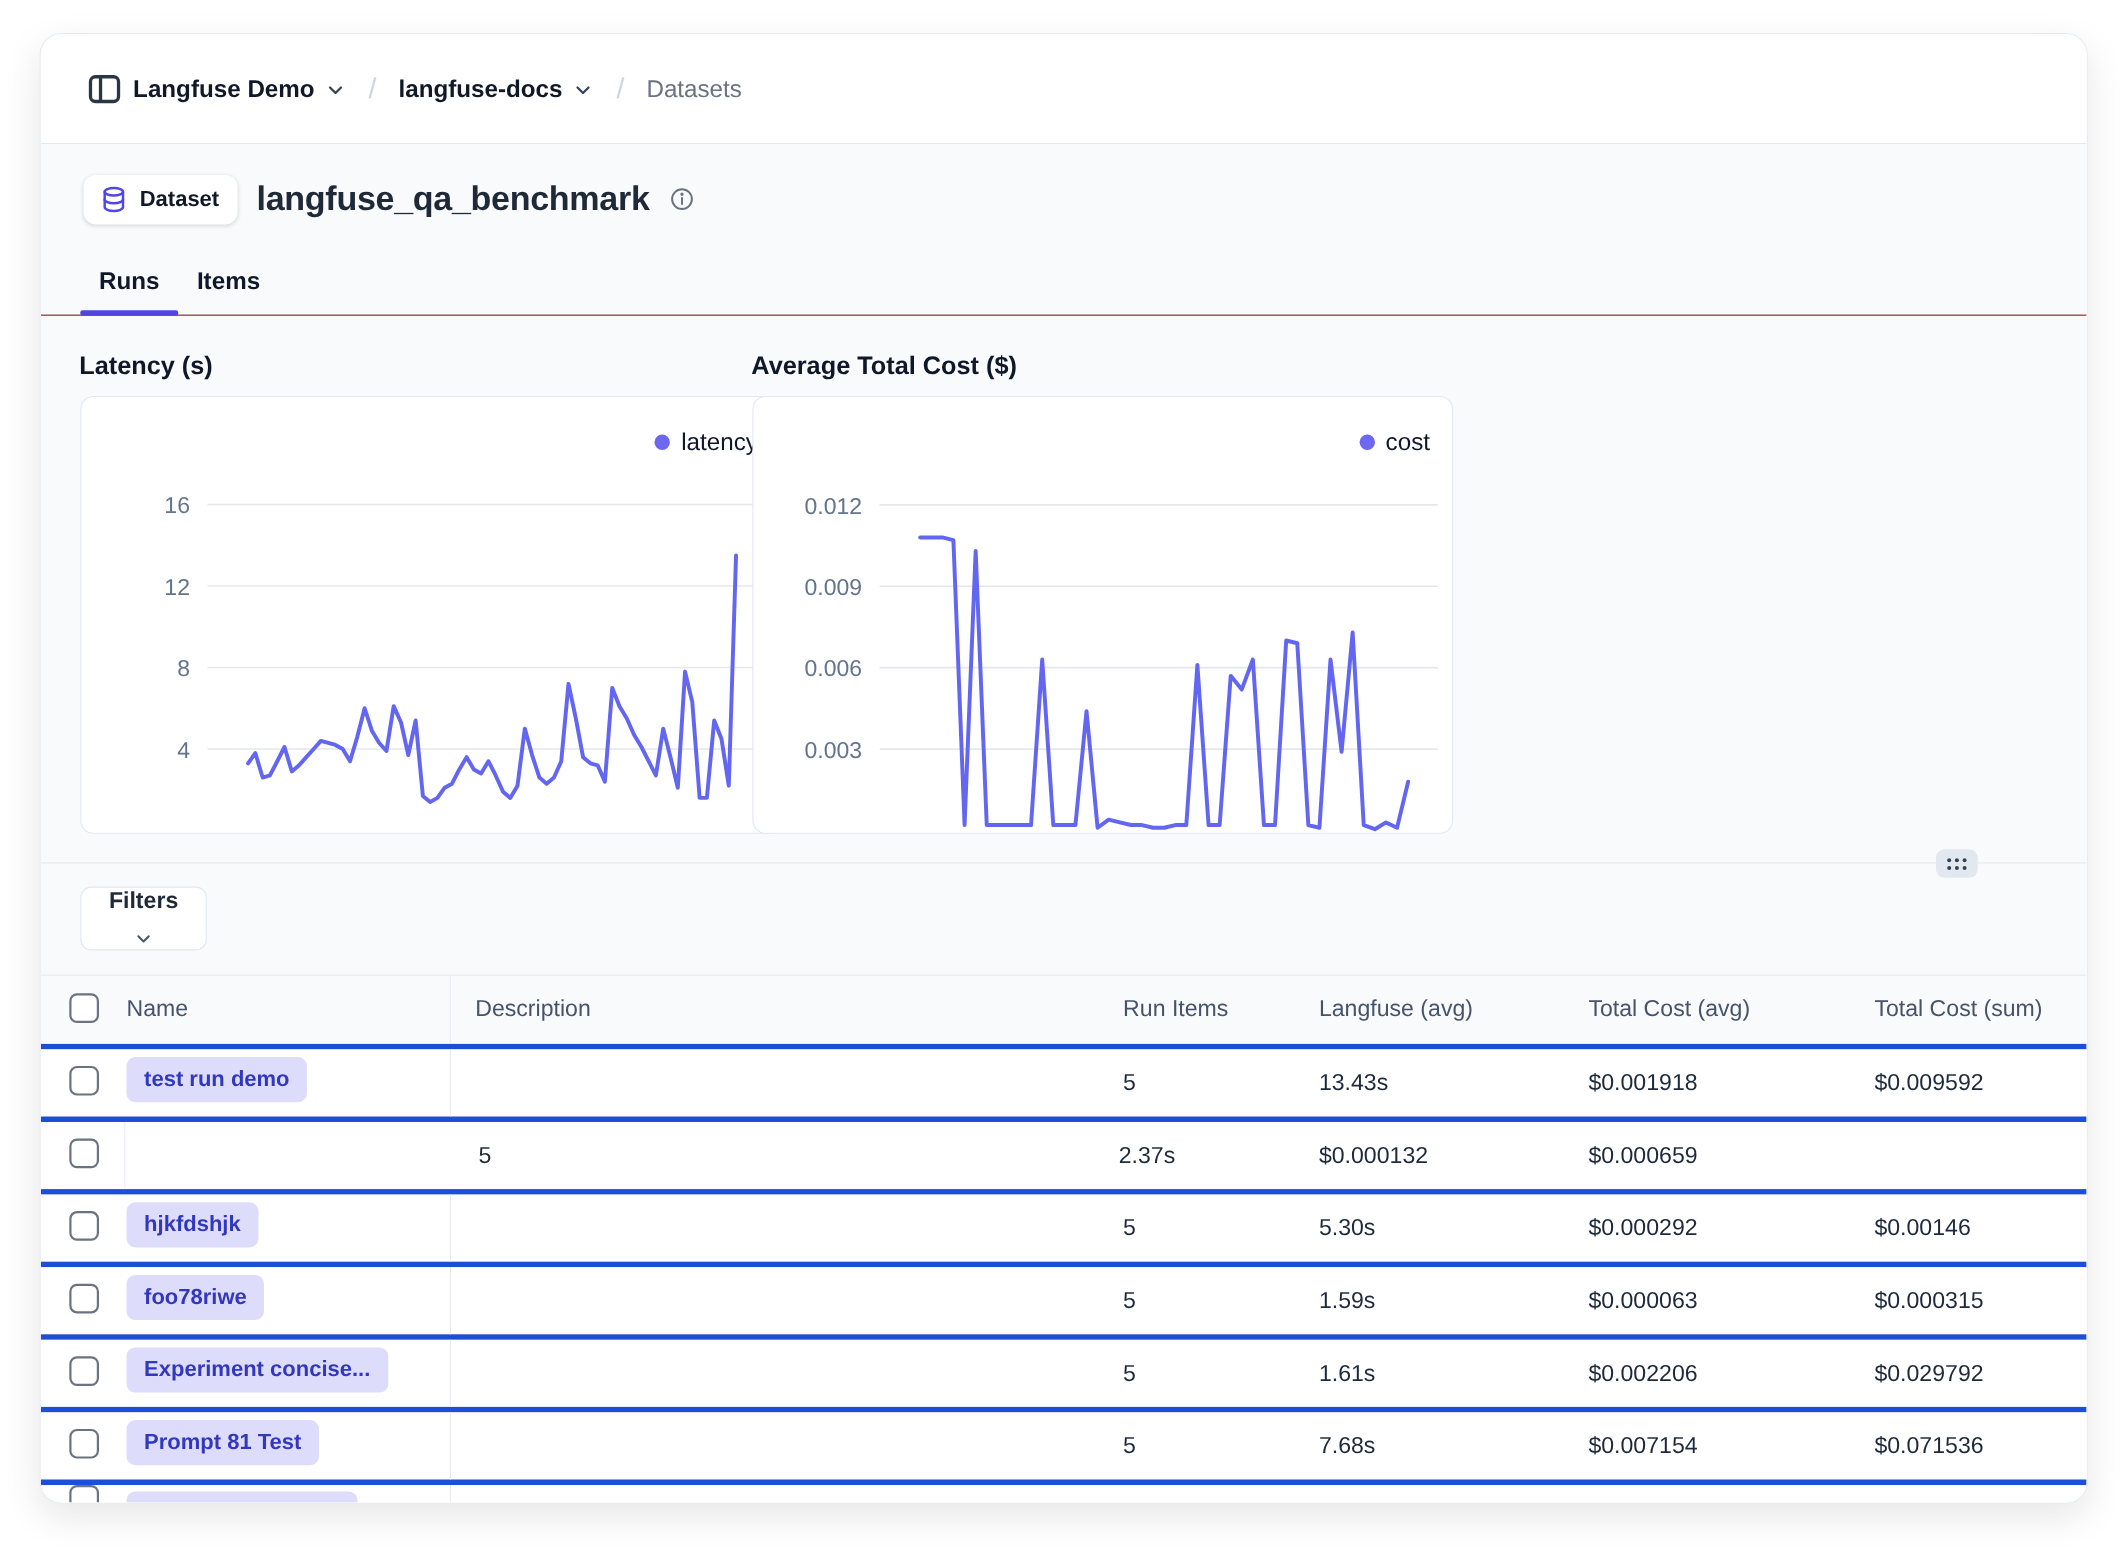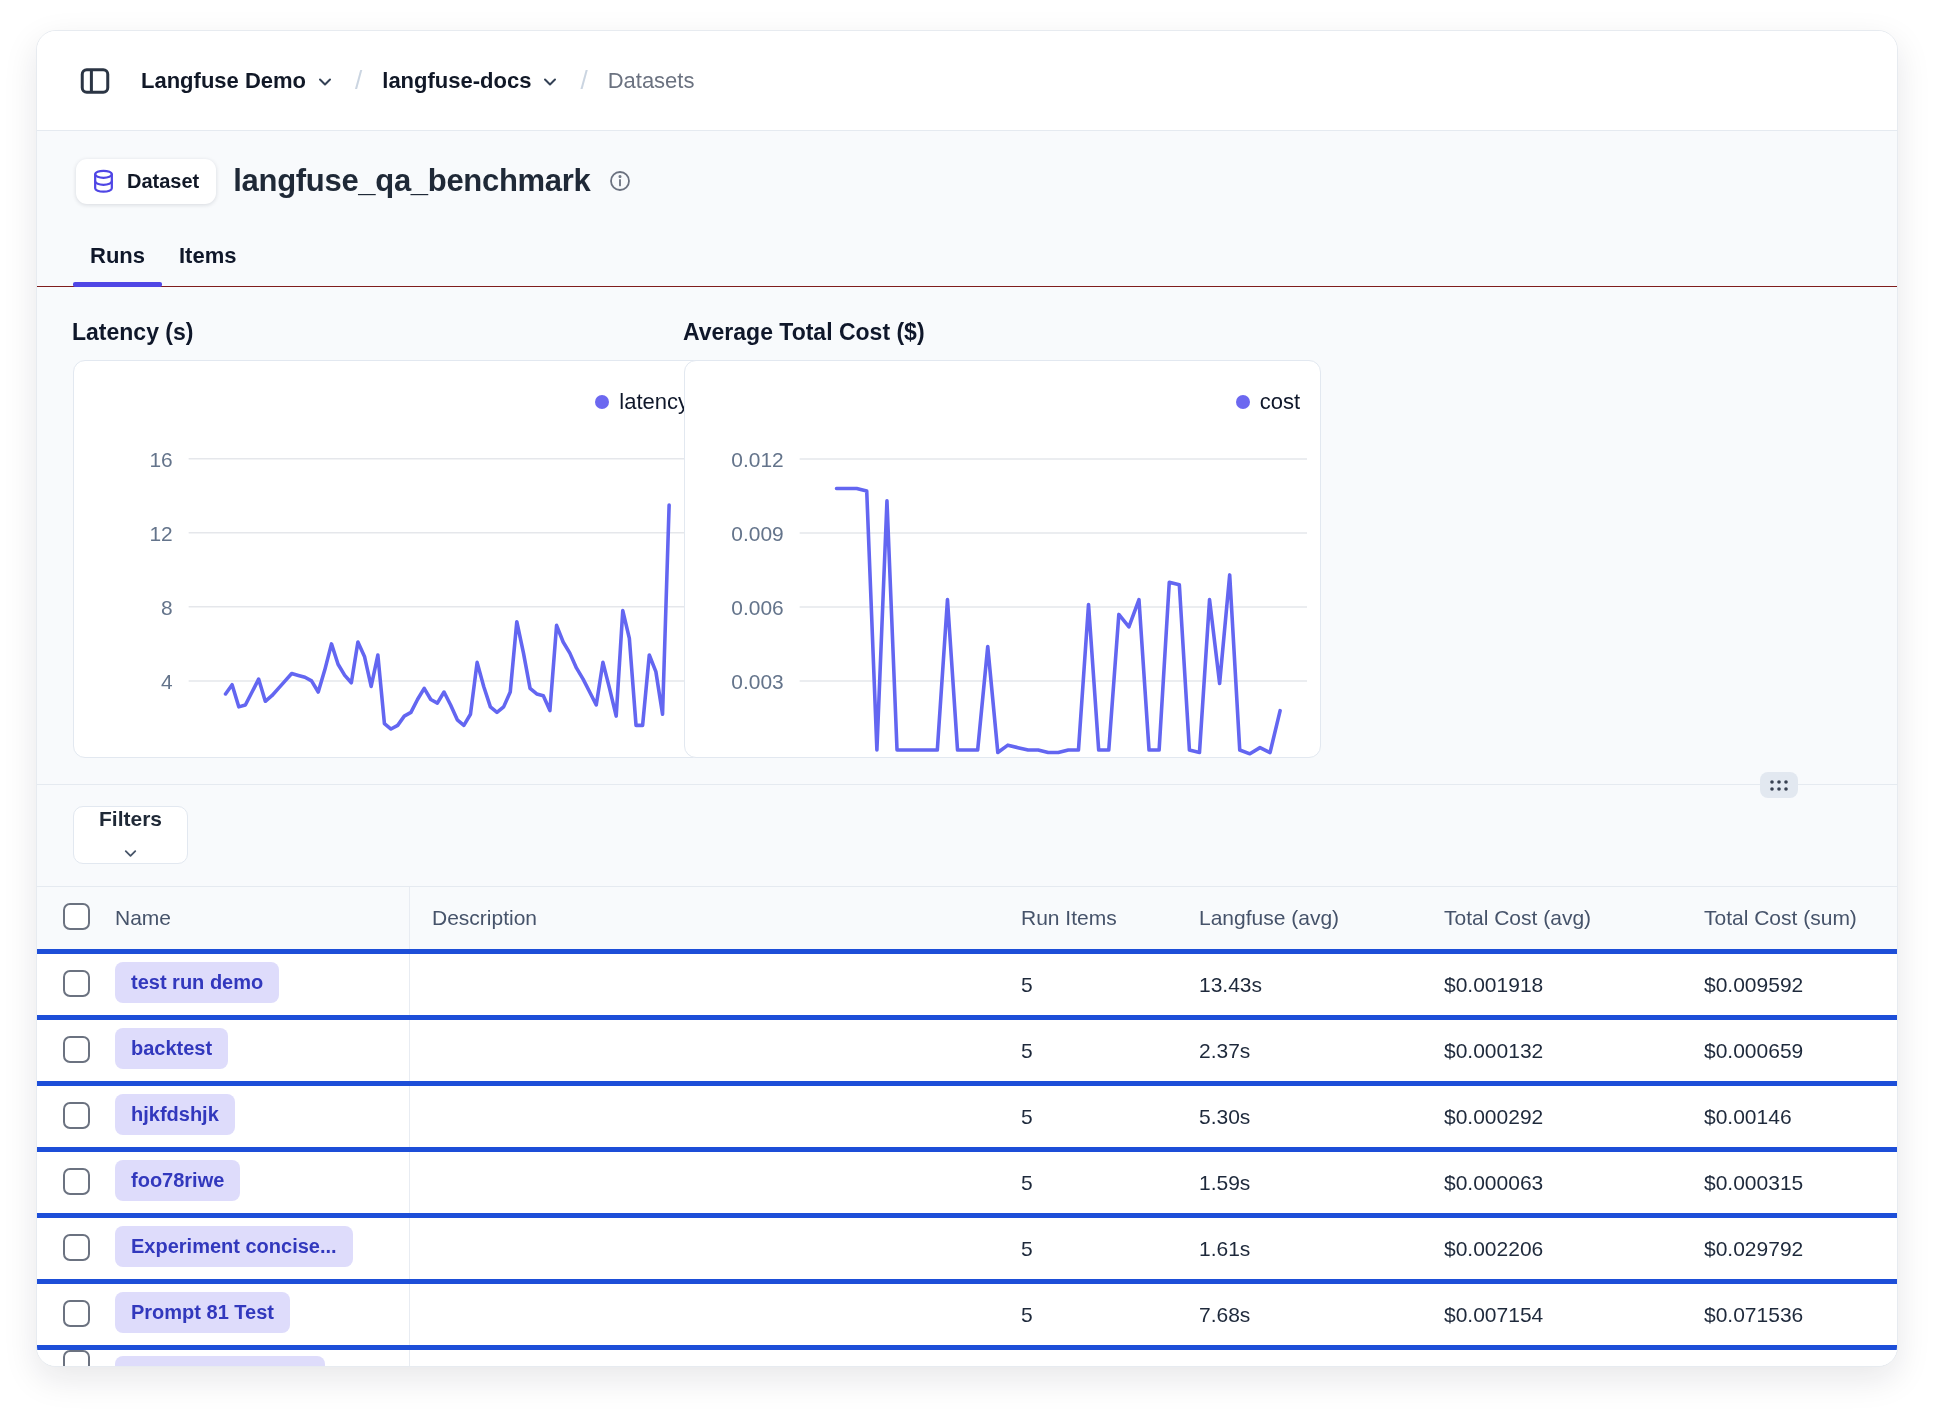--- a/index.html
+++ b/index.html
@@ -5,21 +5,21 @@
   * { margin:0; padding:0; box-sizing:border-box; }
   html,body { width:1934px; height:1410px; background:#ffffff;
     font-family:"Liberation Sans","DejaVu Sans",sans-serif; color:#0f172a; }
   .page { width:1934px; height:1410px; padding:30px 36px; }
   .card { width:1862px; height:1337px; background:#ffffff; border:1px solid #e7ebf0;
     border-radius:20px; box-shadow:0 12px 34px rgba(15,23,42,.10); overflow:hidden;
     display:flex; flex-direction:column; }
 
   
   .topbar { height:100px; flex:0 0 100px; background:#ffffff; border-bottom:1px solid #e5eaf0;
-    display:flex; align-items:center; padding:0 40px; gap:28px; }
+    display:flex; align-items:center; padding:0 40px; gap:8px; }
   .panel-btn { background:none; border:none; cursor:pointer; display:flex; align-items:center; }
   .crumbs { display:flex; align-items:center; gap:14px; }
   .crumb { display:flex; align-items:center; gap:9px; font-size:22px; font-weight:600;
     color:#111827; background:none; border:none; cursor:pointer;
     font-family:"Liberation Sans","DejaVu Sans",sans-serif; }
   .crumb .chev { margin-top:3px; }
   .slash { color:#cbd5e1; font-size:26px; font-weight:400; padding:0 6px; }
   .crumb-muted { font-size:22px; color:#6b7280; font-weight:400; background:none; border:none;
     cursor:pointer; font-family:"Liberation Sans","DejaVu Sans",sans-serif; }
 
@@ -240,23 +240,20 @@
     <div class="cell" style="padding-left:26px;">5</div>
     <div class="cell">13.43s</div>
     <div class="cell">$0.001918</div>
     <div class="cell">$0.009592</div>
   </div>
 
   <div class="trow">
     <div class="cell check">
       <button class="checkbox"></button>
     </div>
-    <div class="cell" style="padding-left:2px;">
-      <span class="name-badge">backtest</span>
-    </div>
     <div class="cell desc"></div>
     <div class="cell" style="padding-left:26px;">5</div>
     <div class="cell">2.37s</div>
     <div class="cell">$0.000132</div>
     <div class="cell">$0.000659</div>
   </div>
 
   <div class="trow">
     <div class="cell check">
       <button class="checkbox"></button>

